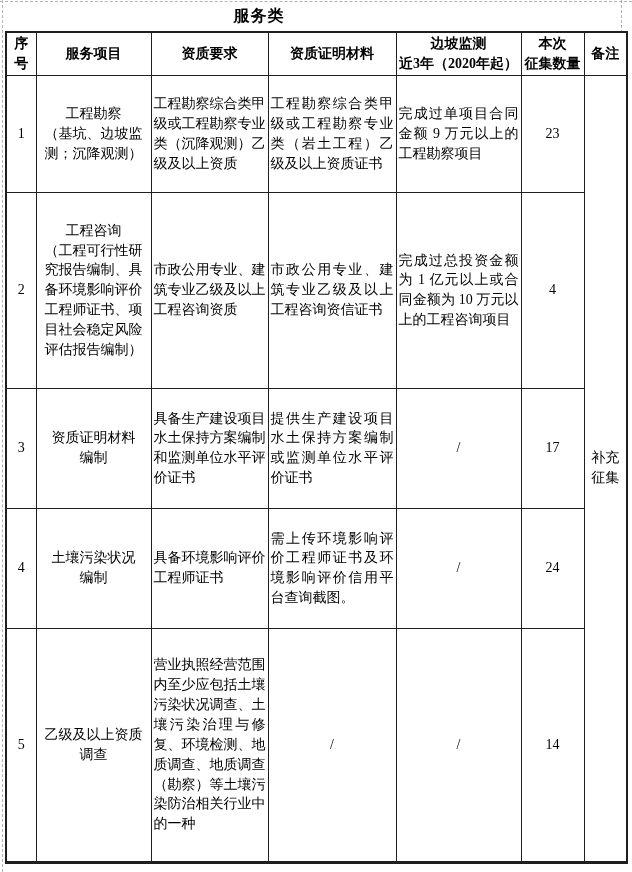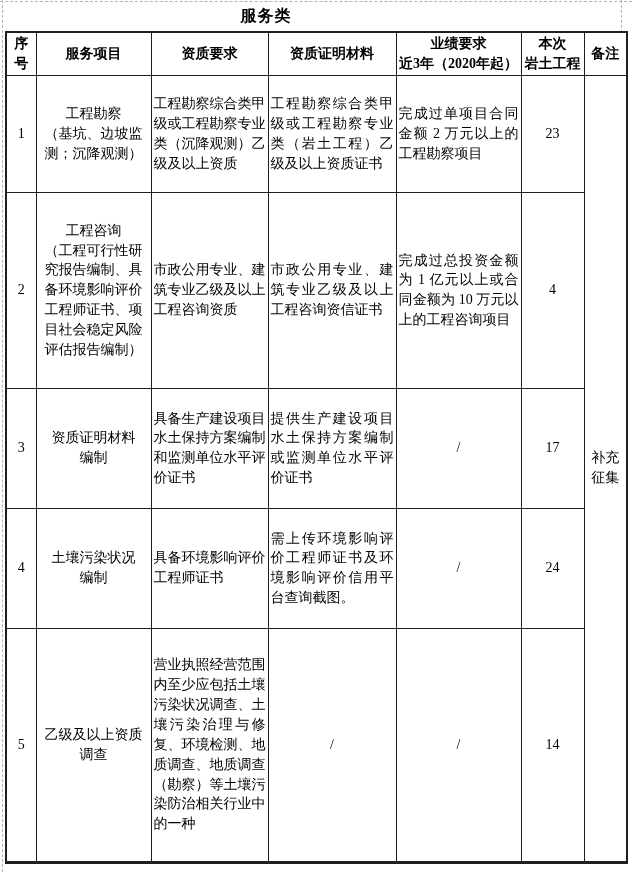--- a/index.html
+++ b/index.html
@@ -12,21 +12,21 @@
     overflow: hidden;
   }
   
   .guide { position: absolute; pointer-events: none; }
   .guide-left  { left: 2px; top: 0; height: 872px; width: 0; border-left: 1px dashed #b3b3b3; }
   .guide-top   { left: 0; top: 1px; width: 632px; height: 0; border-top: 1px dashed #b3b3b3; }
   .guide-right { left: 621px; top: 0; height: 78px; width: 0; border-left: 1px dashed #b3b3b3; }
 
   .doc-title {
     position: absolute;
-    top: 6px; left: 15px; width: 502px;
+    top: 6px; left: 8px; width: 502px;
     text-align: center;
     font-size: 16px;
     font-weight: bold;
     letter-spacing: 1px;
   }
 
   table.service-table {
     position: absolute;
     left: 5px; top: 31px;
     width: 621px;
@@ -77,35 +77,35 @@
       <col style="width:63px">
     <col style="width:43px">
   </colgroup>
   <thead>
     <tr style="height:43px">
       <th>序
 号</th>
       <th>服务项目</th>
       <th>资质要求</th>
       <th>资质证明材料</th>
-      <th>业绩要求
+      <th>边坡监测
 近3年（2020年起）</th>
       <th>本次
-岩土工程</th>
+征集数量</th>
       <th>备注</th>
     </tr>
   </thead>
   <tbody>
     <tr style="height:117px">
       <td class="center">1</td>
       <td class="item">工程勘察
 （基坑、边坡监测；沉降观测）</td>
       <td class="jtext">工程勘察综合类甲级或工程勘察专业类（沉降观测）乙级及以上资质</td>
       <td class="jtext">工程勘察综合类甲级或工程勘察专业类（岩土工程）乙级及以上资质证书</td>
-      <td class="jtext">完成过单项目合同金额 2 万元以上的工程勘察项目</td>
+      <td class="jtext">完成过单项目合同金额 9 万元以上的工程勘察项目</td>
       <td class="center">23</td>
       <td class="center" rowspan="5">补充
 征集</td>
     </tr>
     <tr style="height:196px">
       <td class="center">2</td>
       <td class="item">工程咨询
 （工程可行性研究报告编制、具备环境影响评价工程师证书、项目社会稳定风险评估报告编制）</td>
       <td class="jtext">市政公用专业、建筑专业乙级及以上工程咨询资质</td>
       <td class="jtext">市政公用专业、建筑专业乙级及以上工程咨询资信证书</td>

